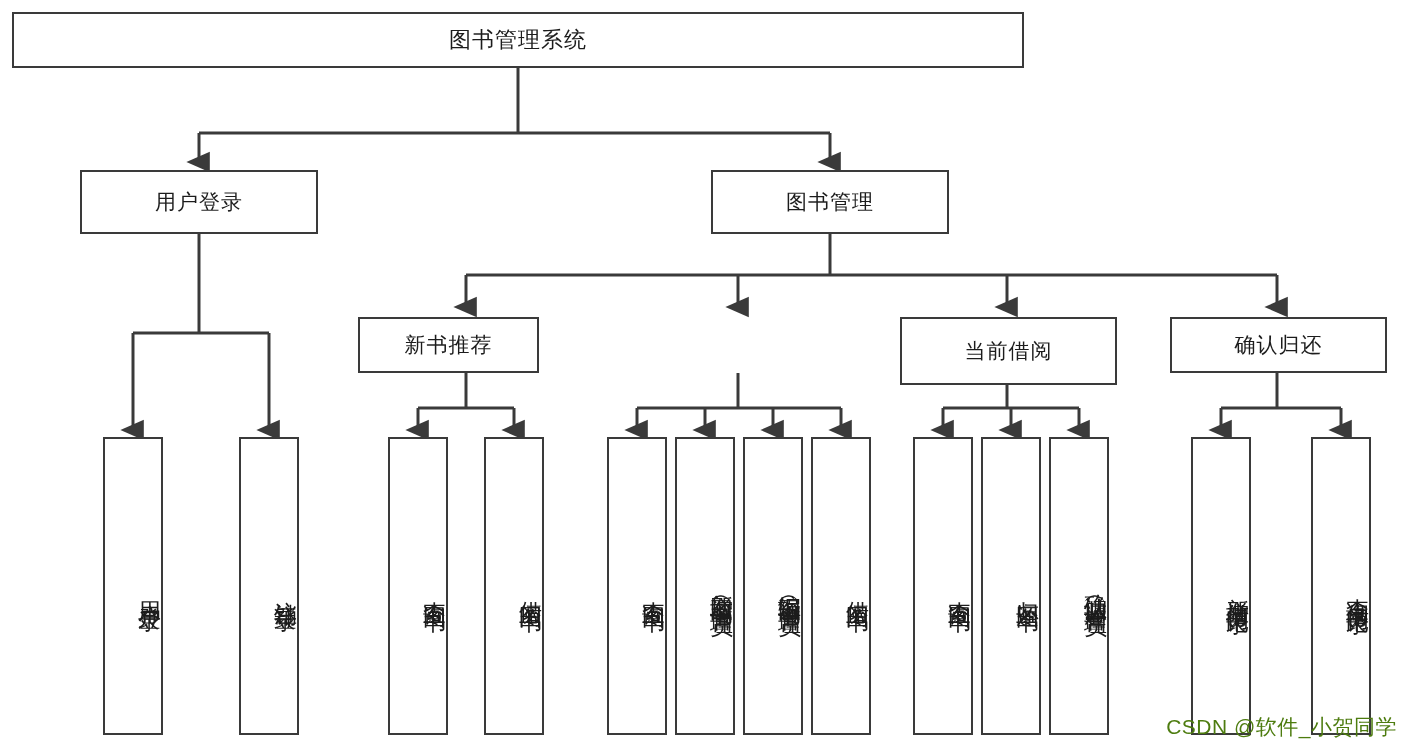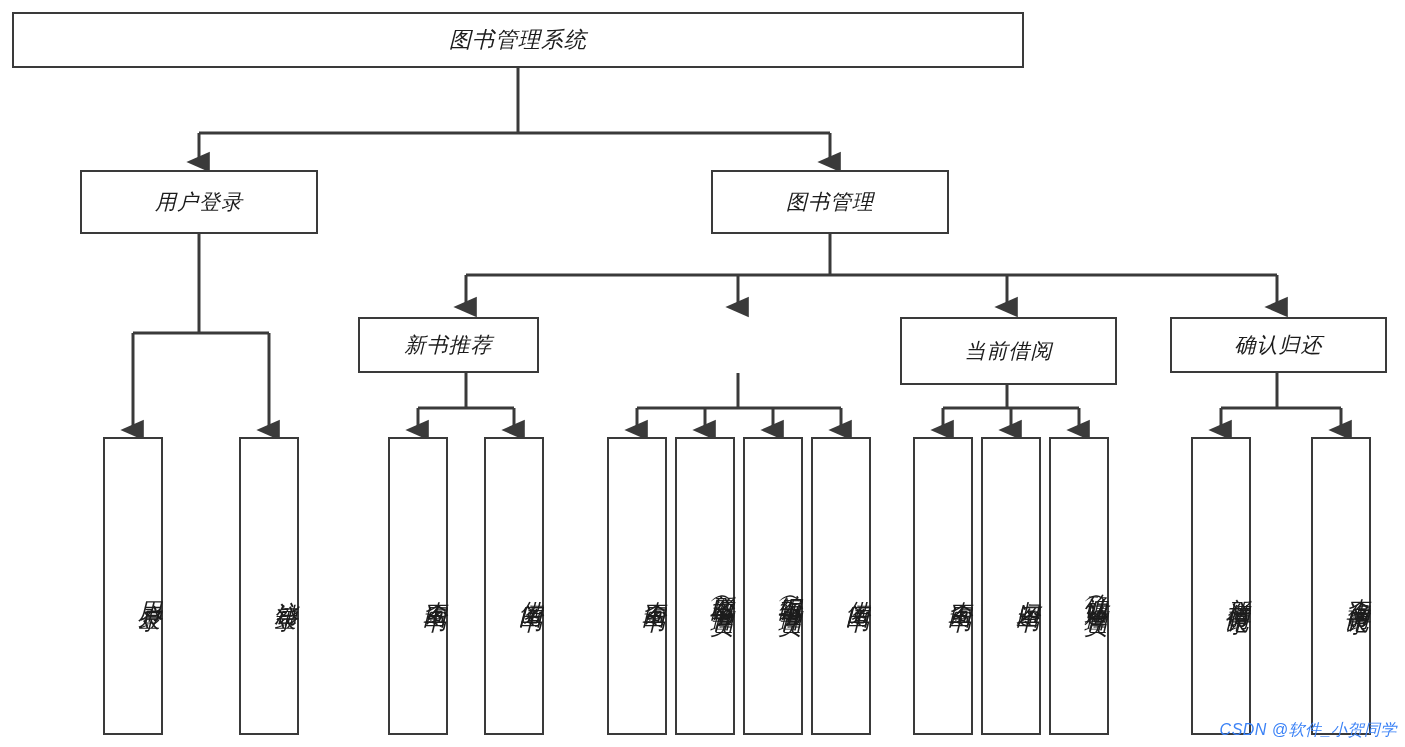--- a/index.html
+++ b/index.html
@@ -3,21 +3,21 @@
 <meta charset="utf-8">
 <style>
   html,body{margin:0;padding:0;}
   body{
     width:1405px;height:747px;
     background:#ffffff;
     font-family:"Liberation Sans","DejaVu Sans",sans-serif;
     overflow:hidden;
     position:relative;
   }
-  #stage{position:absolute;left:0;top:0;width:1405px;height:747px;font-style:italic;}
+  #stage{position:absolute;left:0;top:0;width:1405px;height:747px;}
   svg#edges{position:absolute;left:0;top:0;width:1405px;height:747px;}
   .node{
     position:absolute;
     box-sizing:border-box;
     background:#ffffff;
     border:2px solid #3a3a3a;
     display:flex;
     align-items:center;
     justify-content:center;
     color:#1c1c1c;
@@ -37,22 +37,22 @@
   .vlabel{
     writing-mode:vertical-rl;
     text-orientation:upright;
     display:block;
     letter-spacing:3px;
   }
   .watermark{
     position:absolute;
     right:8px;
     bottom:6px;
-    font-size:16px;
-    color:#3b82f6;
+    font-size:21px;
+    color:#4d7c0f;
     letter-spacing:0.5px;
     white-space:nowrap;
     font-family:"Liberation Sans","DejaVu Sans",sans-serif;
   }
 </style>
 </head>
 <body>
 
 <div id="stage">
 

